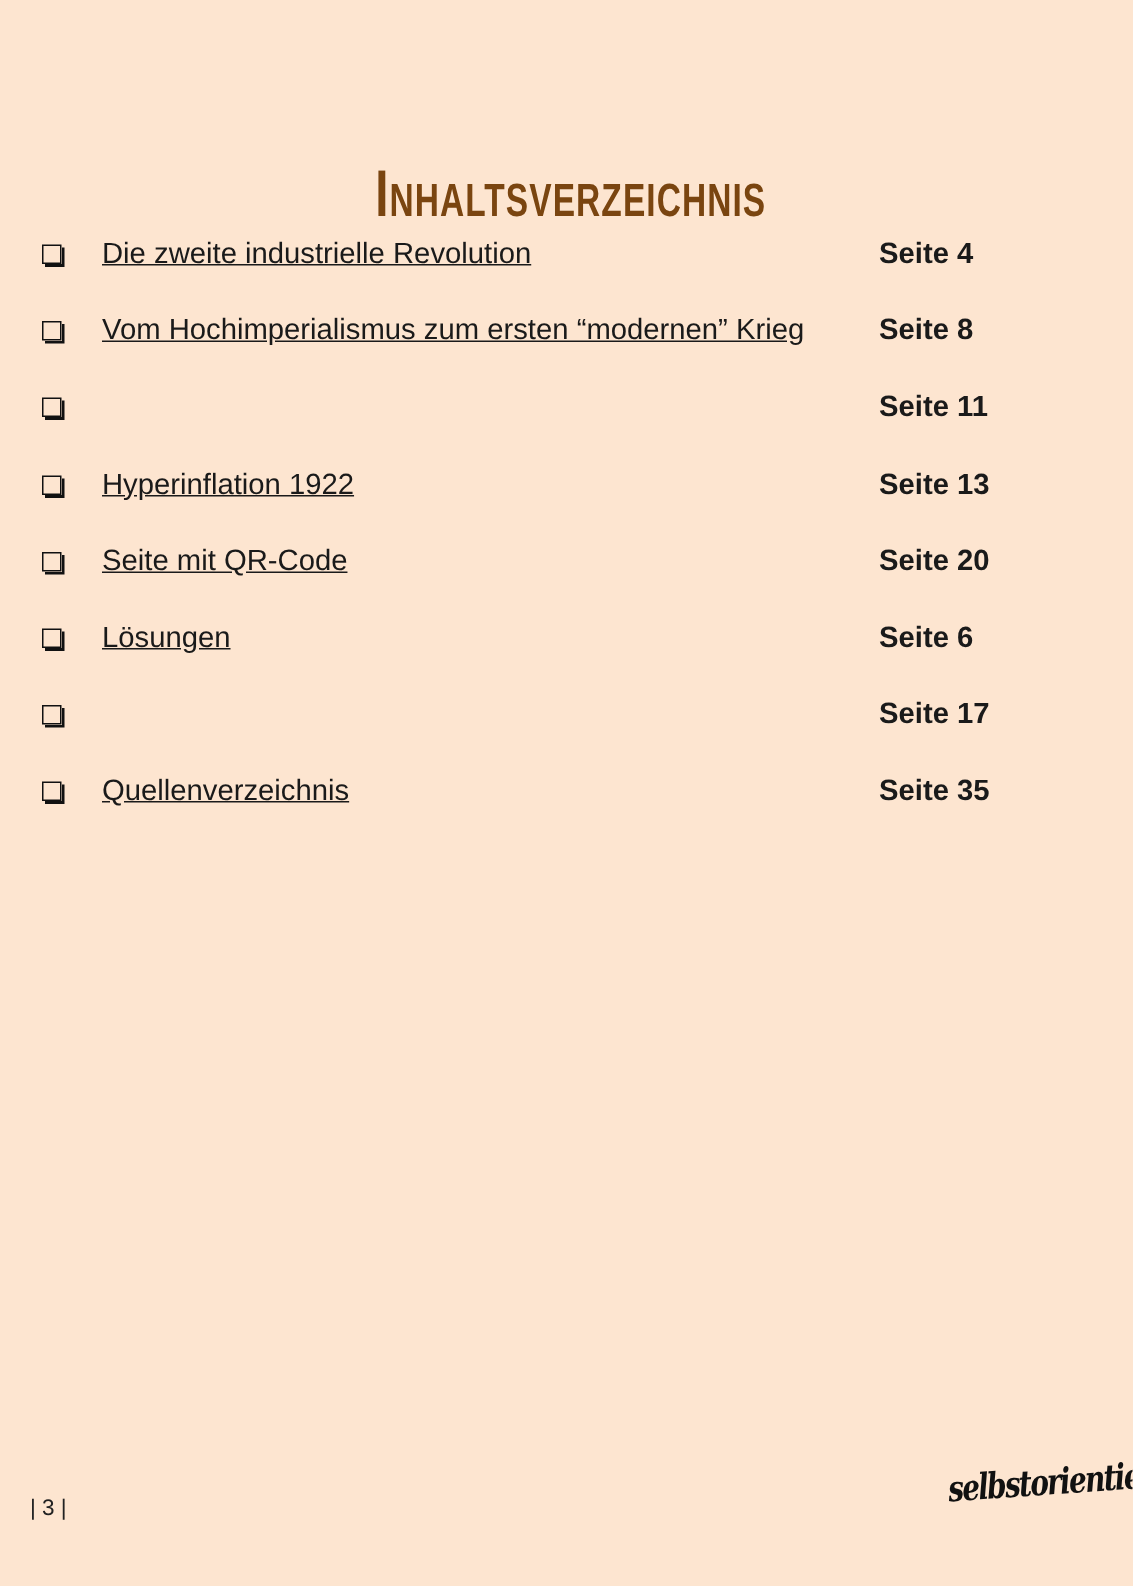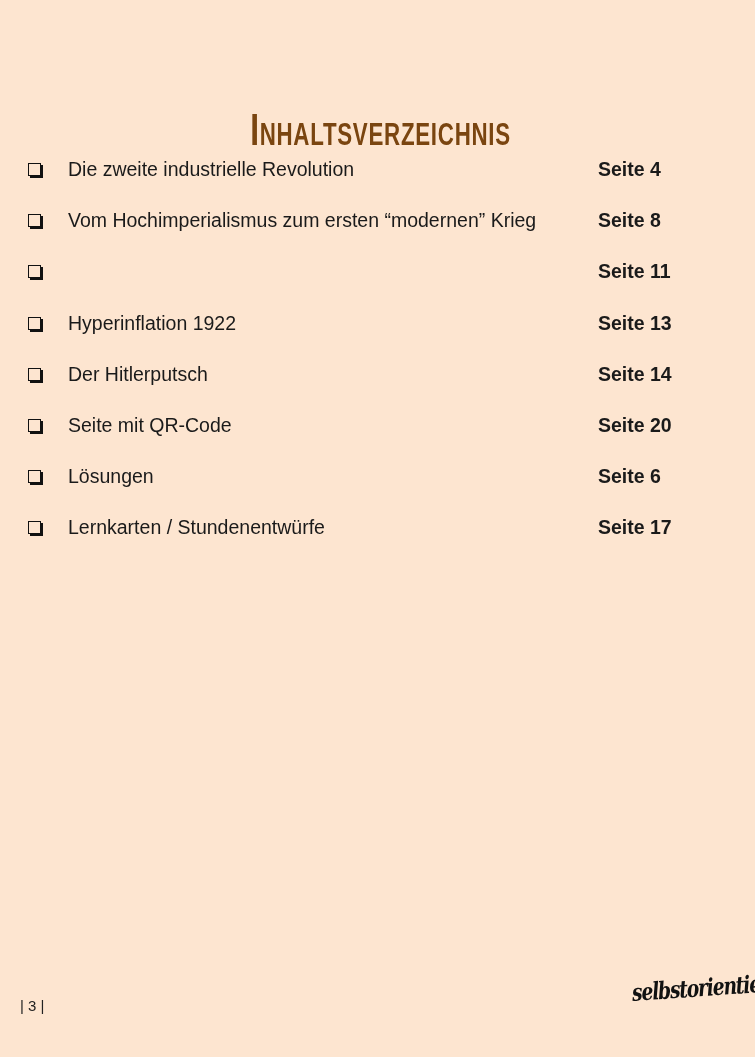--- a/index.html
+++ b/index.html
@@ -28,22 +28,22 @@
       position: relative; height: 51.2px;
       font-size: 19.5px;
     }
     .box {
       position: absolute; left: 28px; top: 9px;
       width: 11px; height: 11px;
       border: 1.3px solid #111;
       background: transparent;
       box-shadow: 2px 2px 0 0 #111;
     }
-    .label { position: absolute; left: 68px; top: 4px; white-space: nowrap; }
-    .page { position: absolute; left: 598px; top: 4px; font-weight: bold; white-space: nowrap; }
+    .label { position: absolute; left: 68px; top: 4px; white-space: nowrap; text-decoration: underline; }
+    .page { position: absolute; left: 586px; top: 4px; font-weight: bold; white-space: nowrap; }
     .footer-num {
       position: absolute; left: 20px; top: 997px;
       font-size: 15px; color: #222;
     }
     .brand {
       position: absolute; left: 632px; top: 978px;
       font-family: "DejaVu Serif", serif;
       font-style: italic; font-weight: bold;
       font-size: 24px; color: #111;
       transform: rotate(-4deg) scaleX(0.78);
@@ -72,34 +72,33 @@
     <span class="box"></span>
     <span class="page">Seite 11</span>
   </div>
   <div class="row">
     <span class="box"></span>
     <span class="label">Hyperinflation 1922</span>
     <span class="page">Seite 13</span>
   </div>
   <div class="row">
     <span class="box"></span>
-    <span class="label">Der Hitlerputsch</span>
-    <span class="page">Seite 14</span>
-  </div>
-  <div class="row">
-    <span class="box"></span>
     <span class="label">Seite mit QR-Code</span>
     <span class="page">Seite 20</span>
   </div>
   <div class="row">
     <span class="box"></span>
     <span class="label">Lösungen</span>
     <span class="page">Seite 6</span>
   </div>
   <div class="row">
     <span class="box"></span>
-    <span class="label">Lernkarten / Stundenentwürfe</span>
     <span class="page">Seite 17</span>
+  </div>
+  <div class="row">
+    <span class="box"></span>
+    <span class="label">Quellenverzeichnis</span>
+    <span class="page">Seite 35</span>
   </div>
 </div>
 
 <div class="footer-num">| 3 |</div>
 <div class="brand">selbstorientiert</div>
 
 </body></html>

